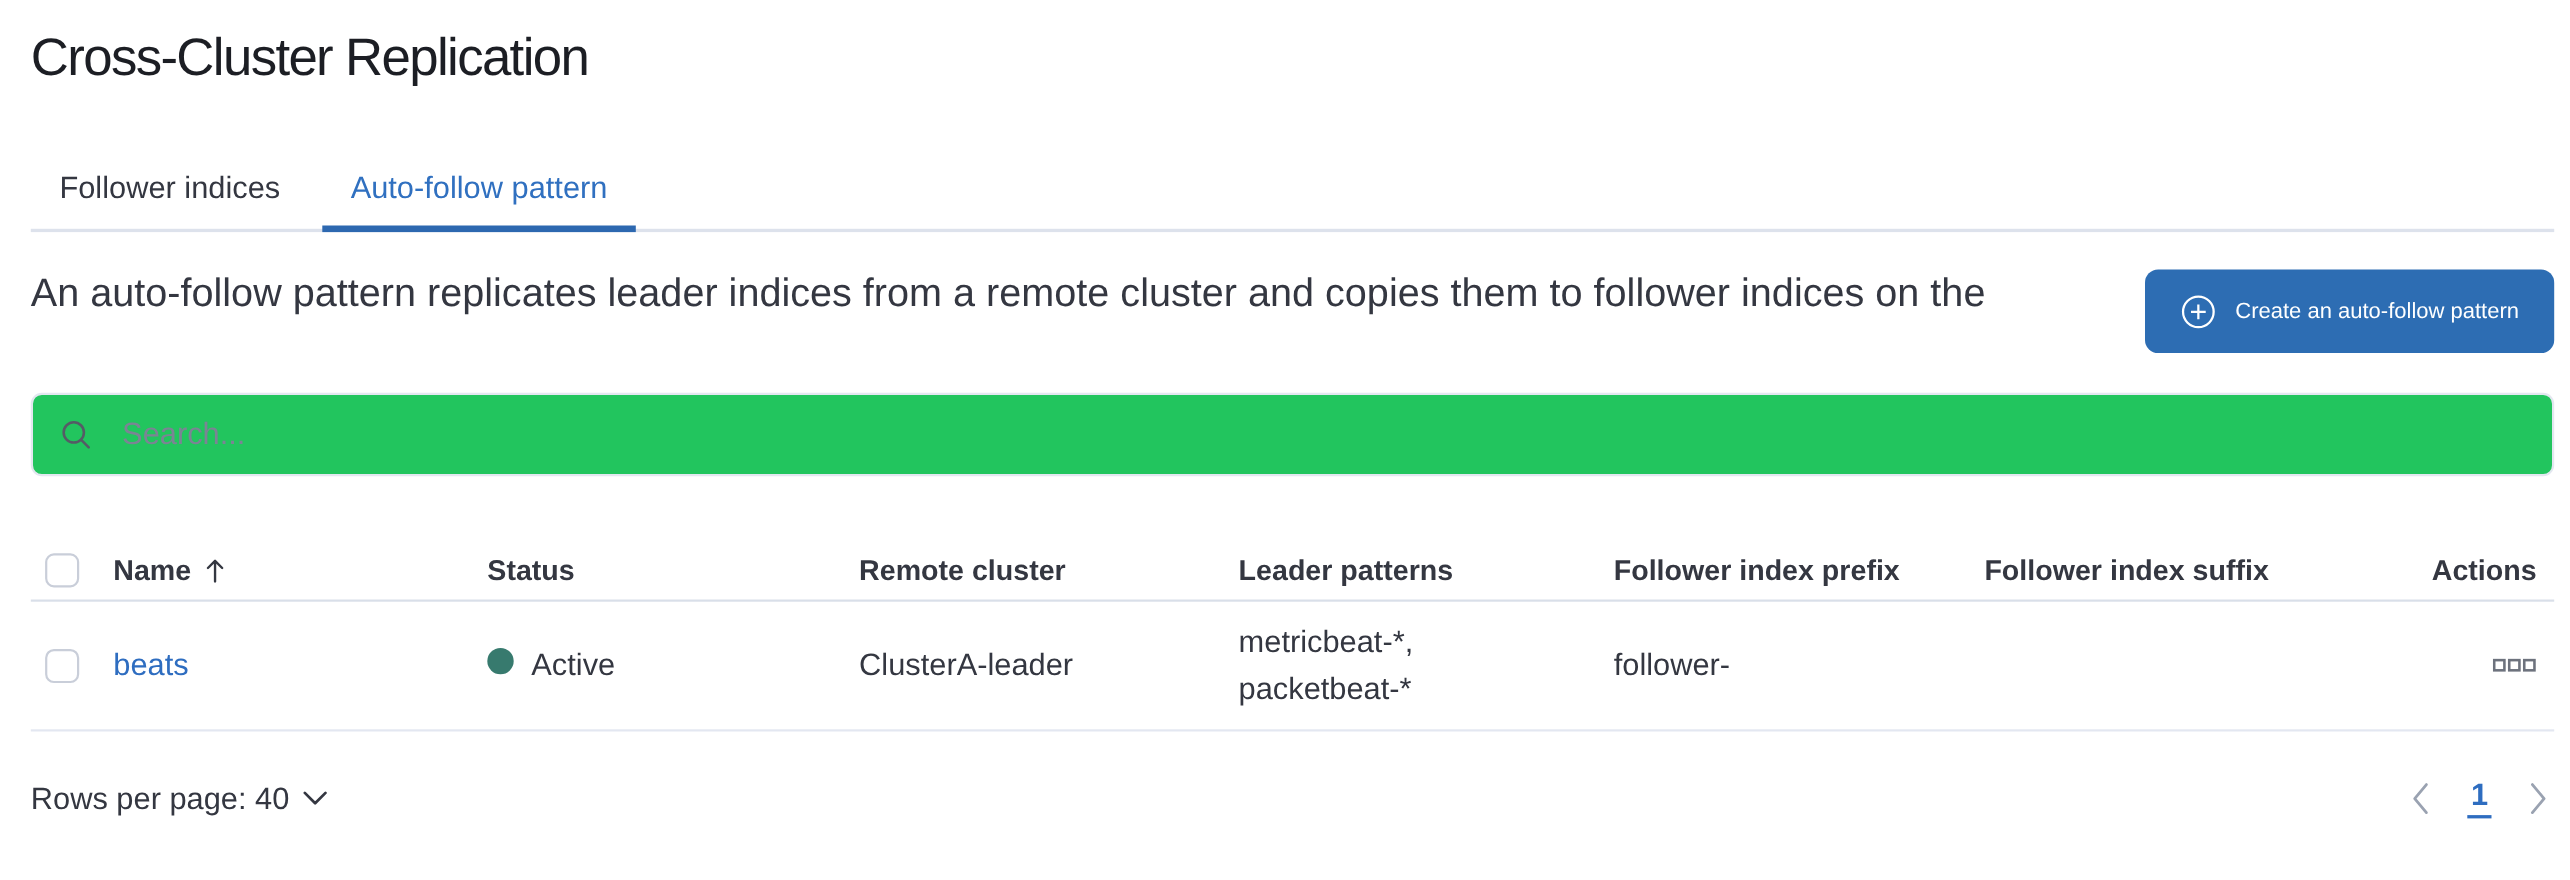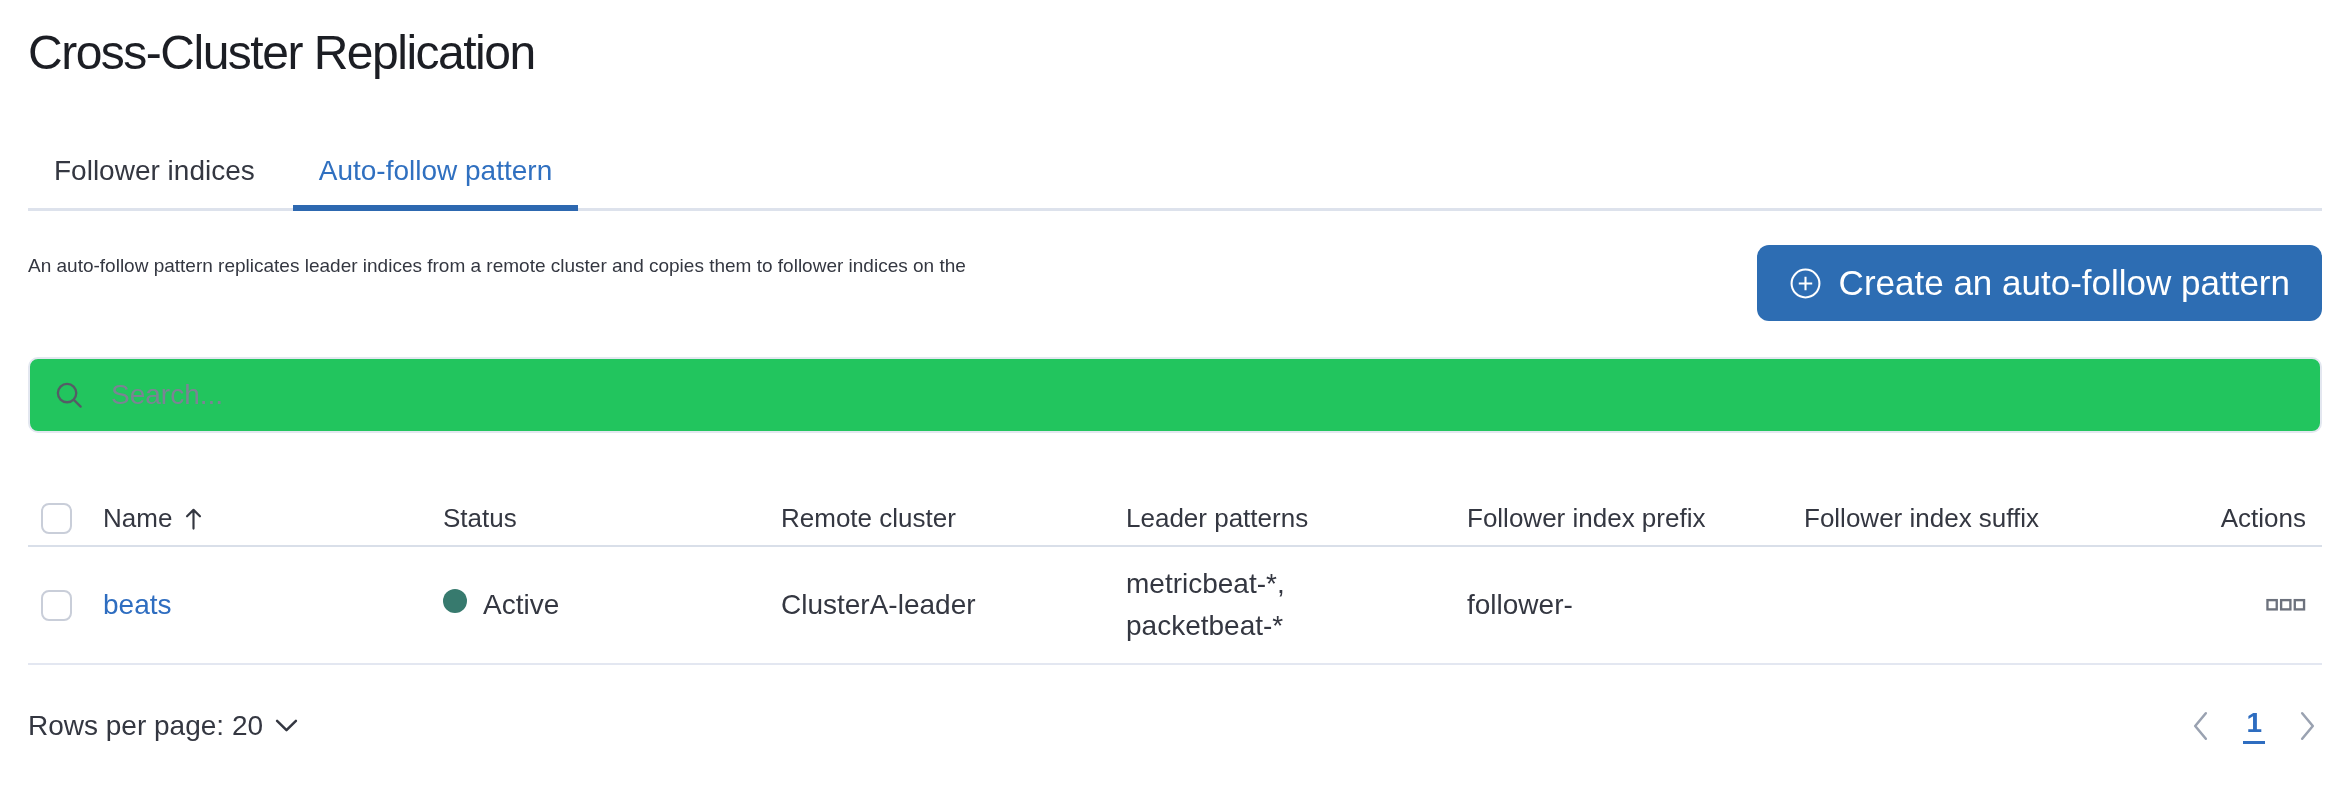--- a/index.html
+++ b/index.html
@@ -24,26 +24,26 @@
   }
   .tab + .tab { margin-left:12px; }
   .tab.active { color:#3070c0; }
   .tab.active::after {
     content:""; position:absolute; left:0; right:0; bottom:-3px; height:6px;
     background:#2d68b0;
   }
 
   
   .desc-row { display:flex; align-items:flex-start; margin-top:30px; }
-  .desc { font-size:19px; line-height:50px; color:#343741; }
+  .desc { font-size:36px; line-height:50px; color:#343741; }
   .create-btn {
     margin-left:auto; margin-top:4px; flex:none; height:76px; padding:0 32px;
     display:flex; align-items:center; gap:17px; background:#2d6db3; color:#fff;
     border:none; border-radius:12px; font-family:"Liberation Sans",sans-serif;
-    font-size:35px; cursor:pointer; white-space:nowrap;
+    font-size:20px; cursor:pointer; white-space:nowrap;
   }
 
   
   .search-row { margin-top:36px; }
   .search-box {
     height:76px; display:flex; align-items:center; gap:26px; padding:0 24px;
     background:#22c55e; border:2px solid #e3e7f0; border-radius:10px;
   }
   .search-box input {
     flex:1; border:none; outline:none; background:transparent;
@@ -53,21 +53,21 @@
 
   
   .table { margin-top:58px; }
   .thead, .trow {
     display:grid;
     grid-template-columns:75px 340px 338px 345px 341px 337px 336px 1fr;
     align-items:center;
   }
   .thead {
     height:56px; border-bottom:2px solid #d9dfe9;
-    font-size:26px; font-weight:400; color:#343741;
+    font-size:26px; font-weight:700; color:#343741;
   }
   .trow { height:118px; border-bottom:2px solid #e3e7f1; font-size:28px; }
   .cb-cell { padding-left:13px; }
   .checkbox {
     width:31px; height:31px; background:#ffffff; border:2px solid #c9ced9;
     border-radius:8px; cursor:pointer;
   }
   .name-header { display:flex; align-items:center; gap:10px; cursor:pointer; }
   .link { color:#2e6dc0; cursor:pointer; text-decoration:none; }
   .status-cell { display:flex; gap:16px; }
@@ -177,21 +177,21 @@
                   </g>
                 </svg>
             </span>
           </button>
         </div>
       </div>
     </div>
 
     <div class="footer">
       <button class="rows-per-page">
-        <span>Rows per page: 20</span>
+        <span>Rows per page: 40</span>
         <span style="display:flex;">
           <svg width="23" height="15" viewBox="0 0 22 14">
               <path d="M2 2.5l9 9 9-9" fill="none" stroke="#343741" stroke-width="2.4" stroke-linecap="round" stroke-linejoin="round"></path>
             </svg>
         </span>
       </button>
       <div class="pagination">
         <button class="page-btn">
           <span style="display:flex;">
             <svg width="17" height="30" viewBox="0 0 16 28">

